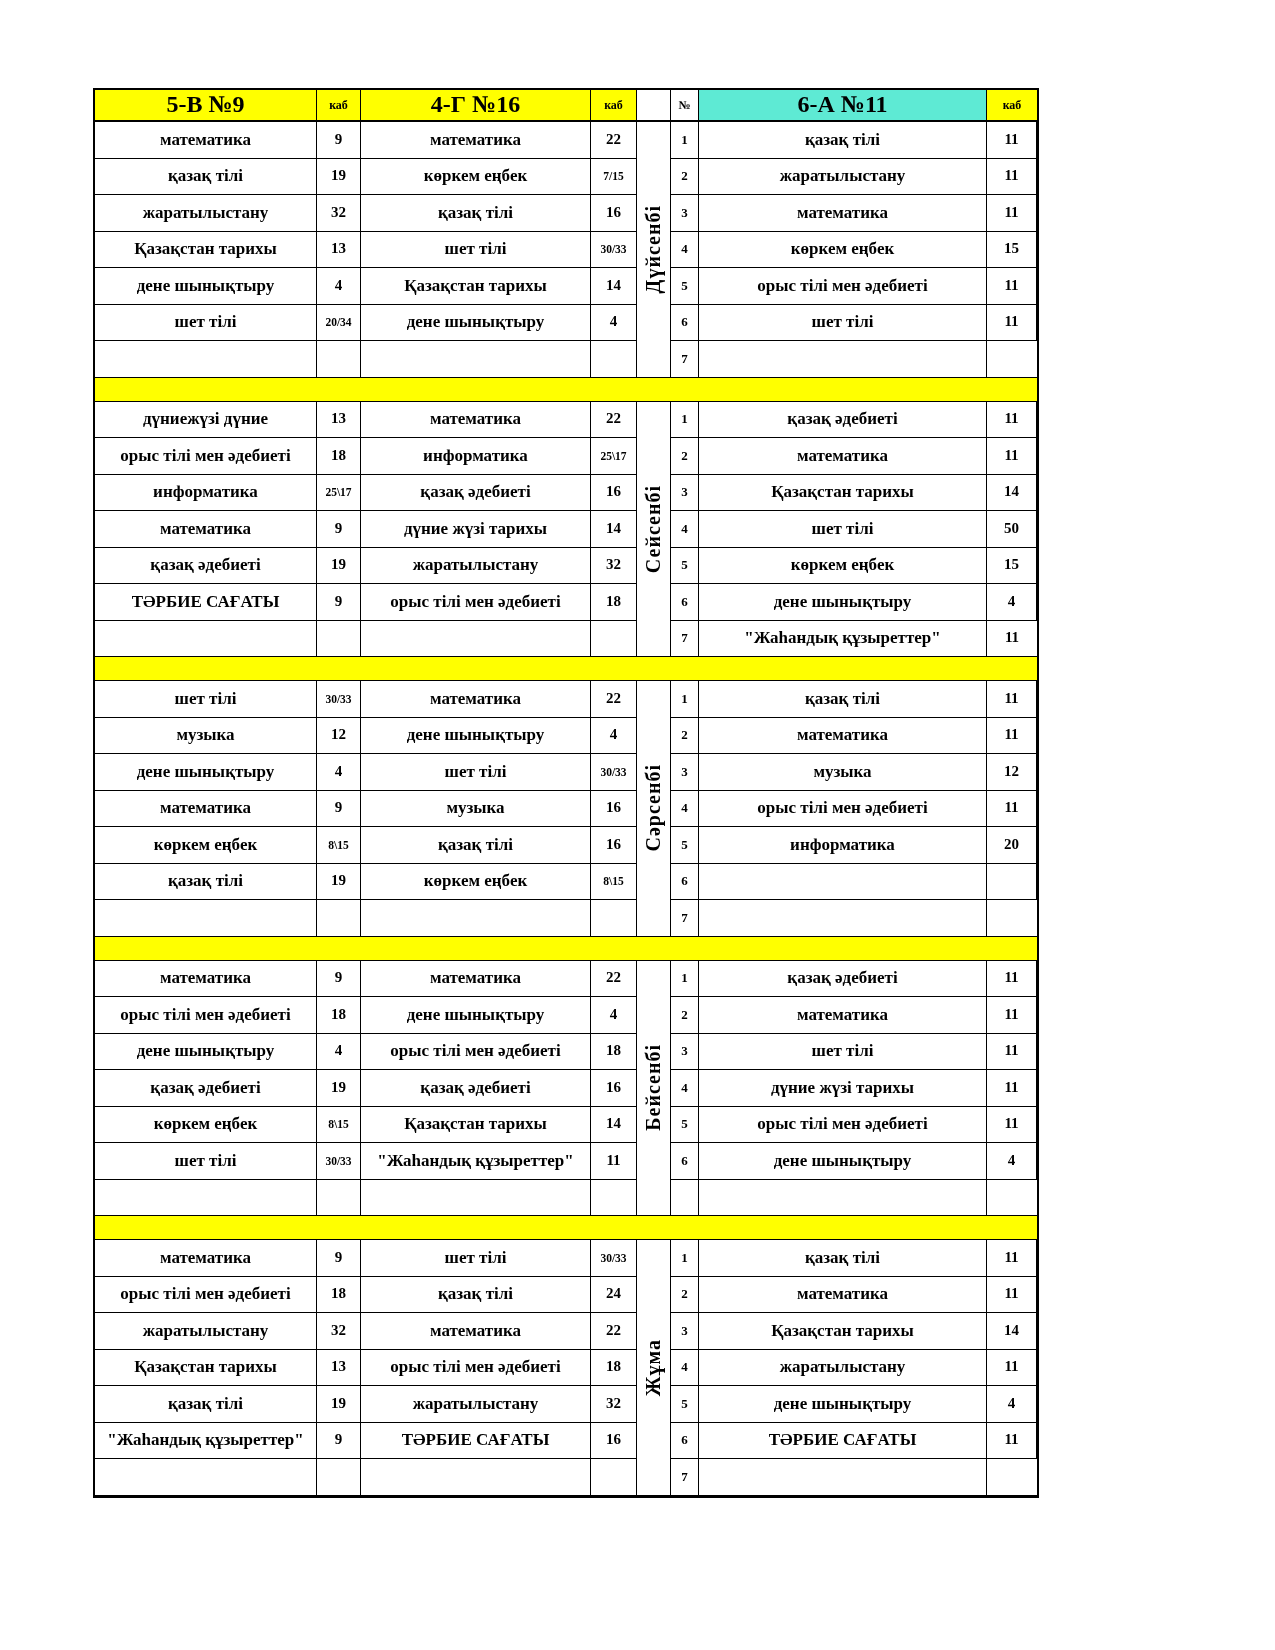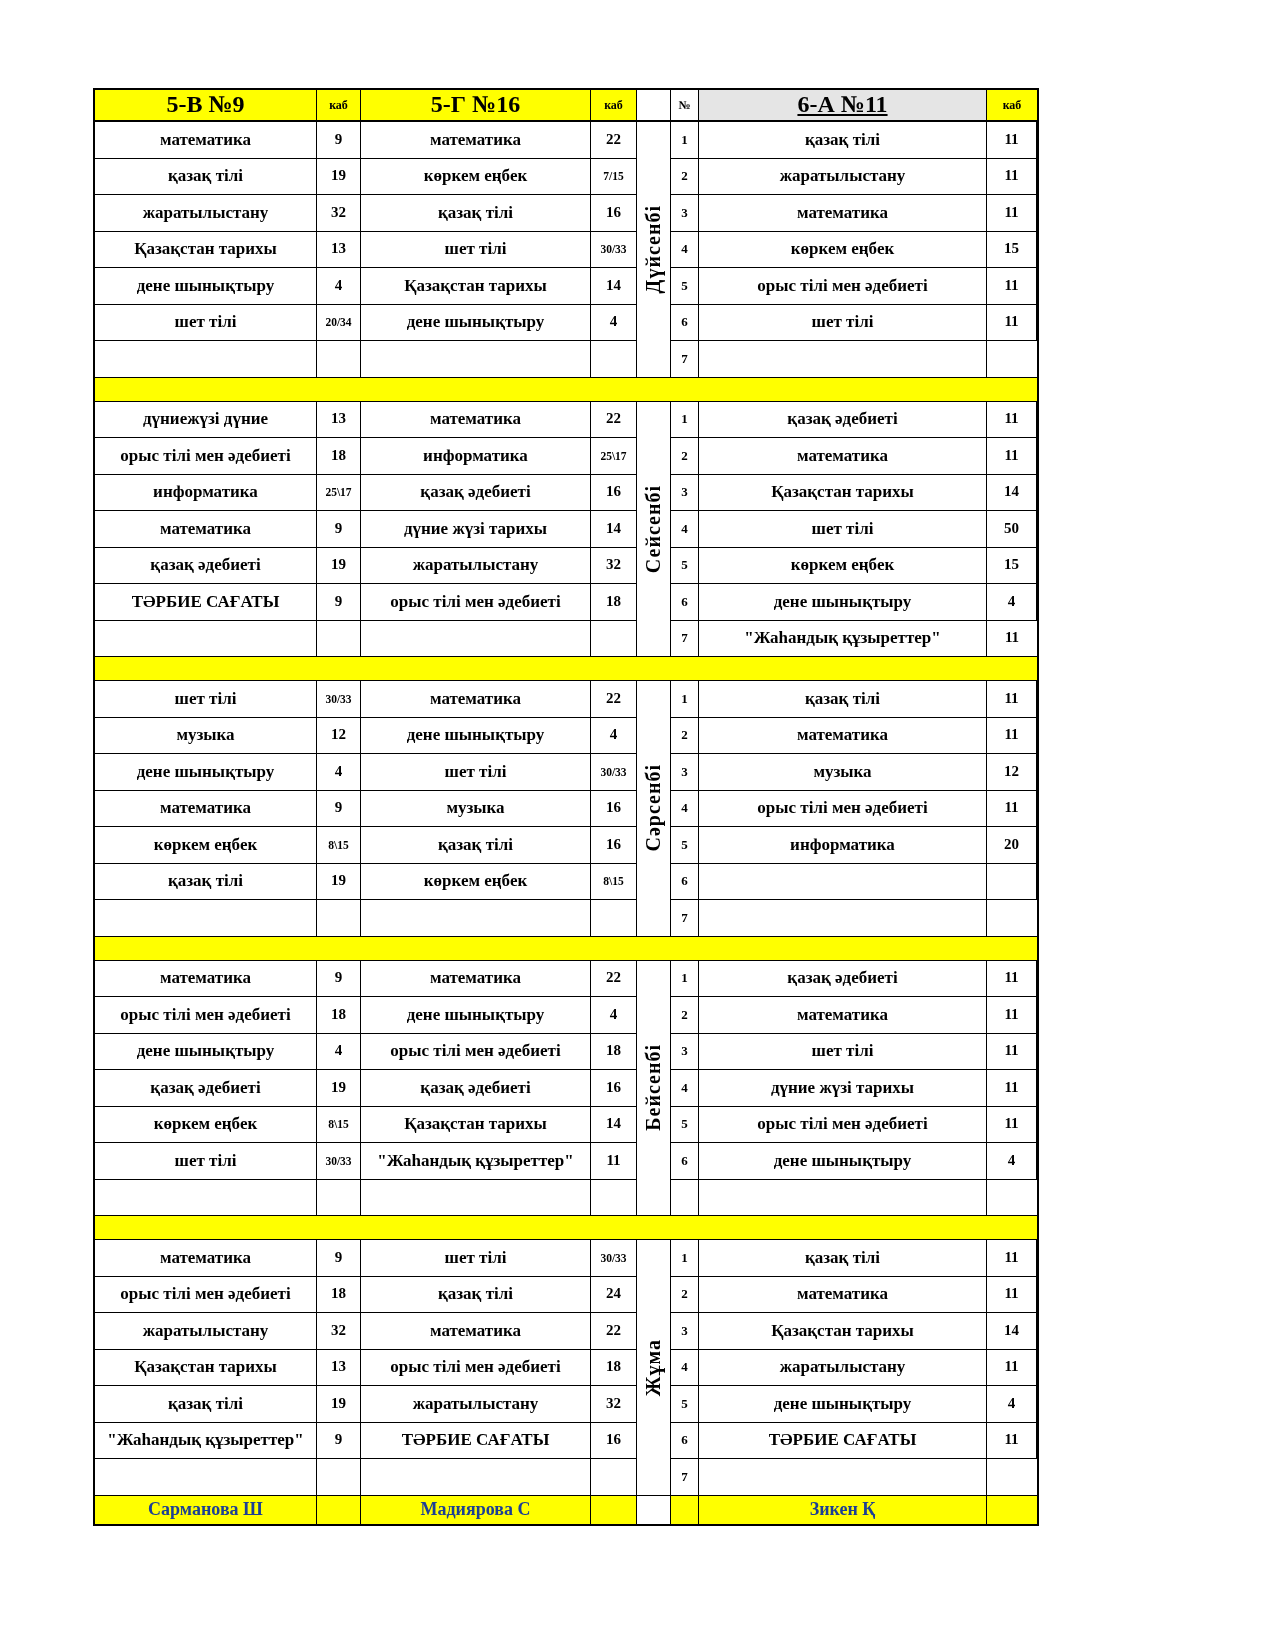--- a/index.html
+++ b/index.html
@@ -16,40 +16,40 @@
     display:flex;align-items:center;justify-content:center;text-align:center;
     border-right:1px solid #000;border-bottom:1px solid #000;
     background:#fff;overflow:hidden;line-height:1.05;
   }
   .cell:last-child{border-right:none;}
   .hdrrow .cell{border-bottom:2px solid #000;}
   .hdr-title{font-size:24px;}
   .hdr-kab{font-size:12px;}
   .hdr-num{font-size:12px;}
   .yellow{background:#ffff00;}
-  .blue{background:#e5e5e5;text-decoration:underline;}
+  .blue{background:#5eead4;}
   .white{background:#ffffff;}
   .subj{font-size:17px;padding:0 4px;}
   .kab{font-size:15px;}
   .kab.frac{font-size:11.5px;}
   .num{font-size:13px;}
   .daycell{font-size:20px;border-bottom:1px solid #000;}
   .vtext{writing-mode:vertical-rl;transform:rotate(180deg);letter-spacing:1px;white-space:nowrap;}
   .separator{height:23px;background:#ffff00;border-bottom:1px solid #000;}
   .footrow .cell{border-bottom:none;font-size:18px;}
   .teacher{color:#1c3f94;}
 </style>
 </head>
 <body>
 
 <div class="sheet" id="sheet">
     <div class="grid hdrrow" style="grid-template-columns: 222px 44px 230px 46px 34px 28px 288px 50px; grid-auto-rows: 32px;">
       <div class="cell yellow hdr-title">5-В  №9</div>
       <div class="cell yellow hdr-kab">каб</div>
-      <div class="cell yellow hdr-title">5-Г  №16</div>
+      <div class="cell yellow hdr-title">4-Г  №16</div>
       <div class="cell yellow hdr-kab">каб</div>
       <div class="cell white"></div>
       <div class="cell white hdr-num">№</div>
       <div class="cell blue hdr-title">6-А  №11</div>
       <div class="cell yellow hdr-kab">каб</div>
     </div>
     <div class="grid" style="grid-template-columns: 222px 44px 230px 46px 34px 28px 288px 50px; grid-auto-rows: 36.5px;">
       <div class="cell subj" style="grid-area: 1 / 1;">математика</div>
       <div class="cell kab" style="grid-area: 1 / 2;">9</div>
       <div class="cell subj" style="grid-area: 1 / 3;">математика</div>
@@ -316,23 +316,13 @@
       <div class="cell subj" style="grid-area: 6 / 7;">ТӘРБИЕ САҒАТЫ</div>
       <div class="cell kab" style="grid-area: 6 / 8;">11</div>
       <div class="cell subj" style="grid-area: 7 / 1;"></div>
       <div class="cell kab" style="grid-area: 7 / 2;"></div>
       <div class="cell subj" style="grid-area: 7 / 3;"></div>
       <div class="cell kab" style="grid-area: 7 / 4;"></div>
       <div class="cell num" style="grid-area: 7 / 6;">7</div>
       <div class="cell subj" style="grid-area: 7 / 7;"></div>
       <div class="cell kab" style="grid-area: 7 / 8;"></div>
     </div>
-    <div class="grid footrow" style="grid-template-columns: 222px 44px 230px 46px 34px 28px 288px 50px; grid-auto-rows: 28px;">
-      <div class="cell yellow teacher">Сарманова Ш</div>
-      <div class="cell yellow"></div>
-      <div class="cell yellow teacher">Мадиярова С</div>
-      <div class="cell yellow"></div>
-      <div class="cell white"></div>
-      <div class="cell yellow"></div>
-      <div class="cell yellow teacher">Зикен Қ</div>
-      <div class="cell yellow"></div>
-    </div>
   </div>
 
 </body></html>

